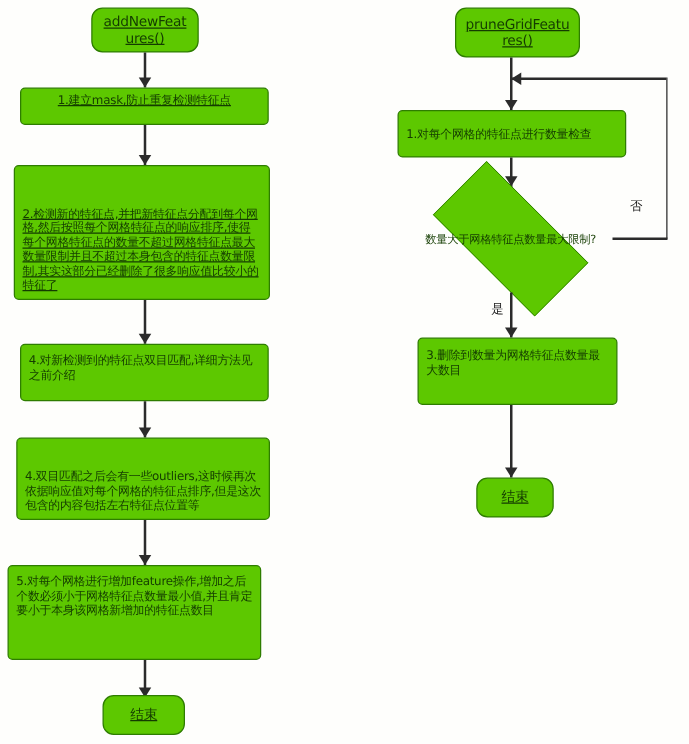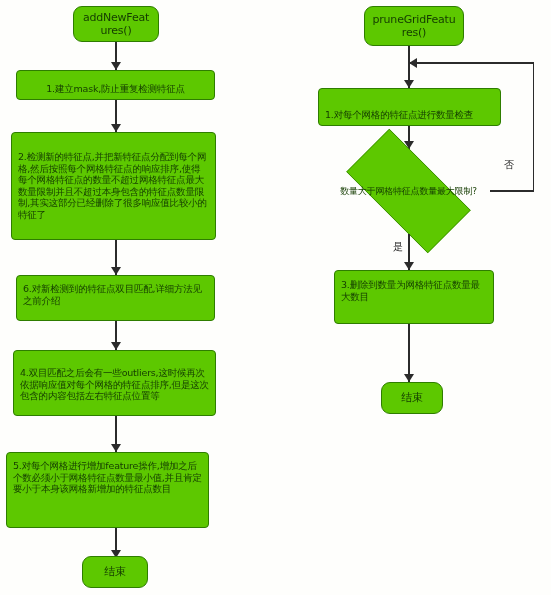--- a/index.html
+++ b/index.html
@@ -15,40 +15,41 @@
     font-family: "DejaVu Sans", "Liberation Sans", sans-serif;
     overflow: hidden;
   }
   .node {
     position: absolute;
     box-sizing: border-box;
     background: #5dc800;
     border: 1.5px solid #2e7d00;
     color: #143c00;
     display: flex;
-    align-items: flex-end;
+    align-items: flex-start;
     justify-content: flex-start;
     padding: 4px 6px;
     line-height: 1.22;
     letter-spacing: -0.2px;
     word-break: break-all;
     overflow: hidden;
   }
   .node.terminator {
     border-radius: 9px;
     justify-content: center;
     text-align: center;
     align-items: center;
   }
   .node.process {
     border-radius: 4px;
   }
   .node.center {
     justify-content: center;
     text-align: center;
+    text-decoration: underline;
   }
   
   .decision {
     position: absolute;
     box-sizing: border-box;
   }
   .decision .shape {
     position: absolute;
     inset: 0;
     background: #5dc800;
@@ -109,35 +110,35 @@
   <div class="edge v" style="left:115px; top:42px; height:28px;"></div>
   <div class="arrow down" style="left:110.5px; top:62px;"></div>
 
   <div class="node process center" style="left:16px; top:70px; width:199px; height:30px; font-size:9.5px;">
     <span>1.建立mask,防止重复检测特征点</span>
   </div>
 
   <div class="edge v" style="left:115px; top:100px; height:32px;"></div>
   <div class="arrow down" style="left:110.5px; top:124px;"></div>
 
-  <div class="node process" style="left:11px; top:132px; width:205px; height:108px; font-size:9.5px; align-items:flex-start; padding-top:18px;">
+  <div class="node process" style="left:11px; top:132px; width:205px; height:108px; font-size:9.5px; align-items:flex-end; padding-top:18px;text-decoration:underline;">
     <span>2.检测新的特征点,并把新特征点分配到每个网格,然后按照每个网格特征点的响应排序,使得每个网格特征点的数量不超过网格特征点最大数量限制并且不超过本身包含的特征点数量限制,其实这部分已经删除了很多响应值比较小的特征了</span>
   </div>
 
   <div class="edge v" style="left:115px; top:240px; height:35px;"></div>
   <div class="arrow down" style="left:110.5px; top:267px;"></div>
 
   <div class="node process" style="left:16px; top:275px; width:199px; height:46px; font-size:9.5px; align-items:flex-start; padding-top:7px;">
-    <span>6.对新检测到的特征点双目匹配,详细方法见之前介绍</span>
+    <span>4.对新检测到的特征点双目匹配,详细方法见之前介绍</span>
   </div>
 
   <div class="edge v" style="left:115px; top:321px; height:29px;"></div>
   <div class="arrow down" style="left:110.5px; top:342px;"></div>
 
-  <div class="node process" style="left:13px; top:350px; width:203px; height:66px; font-size:9.5px; align-items:center; padding-top:7px;">
+  <div class="node process" style="left:13px; top:350px; width:203px; height:66px; font-size:9.5px; align-items:flex-end; padding-top:7px;">
     <span>4.双目匹配之后会有一些outliers,这时候再次依据响应值对每个网格的特征点排序,但是这次包含的内容包括左右特征点位置等</span>
   </div>
 
   <div class="edge v" style="left:115px; top:416px; height:36px;"></div>
   <div class="arrow down" style="left:110.5px; top:444px;"></div>
 
   <div class="node process" style="left:6px; top:452px; width:203px; height:76px; font-size:9.5px; align-items:flex-start; padding-top:7px;">
     <span>5.对每个网格进行增加feature操作,增加之后个数必须小于网格特征点数量最小值,并且肯定要小于本身该网格新增加的特征点数目</span>
   </div>
 
@@ -148,21 +149,21 @@
     <span>结束</span>
   </div>
 
   <div class="node terminator center" style="left:364px; top:6px; width:100px; height:40px; font-size:11px;">
     <span>pruneGridFeatures()</span>
   </div>
 
   <div class="edge v" style="left:408px; top:46px; height:42px;"></div>
   <div class="arrow down" style="left:403.5px; top:80px;"></div>
 
-  <div class="node process" style="left:318px; top:88px; width:183px; height:38px; font-size:9.5px; align-items:flex-end; padding-top:6px;">
+  <div class="node process" style="left:318px; top:88px; width:183px; height:38px; font-size:9.5px; align-items:center; padding-top:6px;">
     <span>1.对每个网格的特征点进行数量检查</span>
   </div>
 
   <div class="edge v" style="left:408px; top:126px; height:24px;"></div>
   <div class="arrow down" style="left:403.5px; top:141px;"></div>
 
   <div class="decision" style="left:327px; top:148px; width:163px; height:86px;">
     <div class="shape"></div>
     <div class="dlabel" style="font-size:9px;justify-content:center;">
       <span>数量大于网格特征点数量最大限制?</span>

